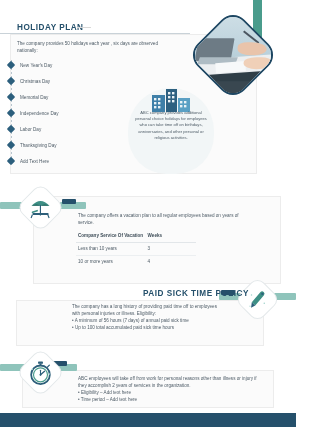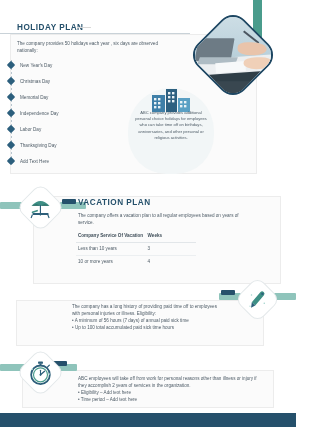--- a/index.html
+++ b/index.html
@@ -221,21 +221,20 @@
     <svg width="26" height="26" viewBox="0 0 32 32">
       <path d="M5 13 Q16 1 27 13 Z" fill="#3e8f85"></path>
       <path d="M5 13 Q11 9 16 13 Q21 9 27 13" fill="#2c6f68"></path>
       <rect x="15.2" y="12" width="1.4" height="13" fill="#2d5f7a"></rect>
       <rect x="6" y="22" width="20" height="2.4" rx="1" fill="#2d5f7a"></rect>
       <path d="M6 24 l-1.6 4 M25 24 l1.6 4" stroke="#2d5f7a" stroke-width="1.4" fill="none"></path>
       <rect x="5" y="19" width="8" height="2" rx="1" fill="#3e8f85" transform="rotate(-18 9 20)"></rect>
     </svg>
   </div>
 
-  <div class="sec-title" style="left:78px; top:198px;">VACATION PLAN</div>
 
   <div class="body-text" style="left:78px; top:212px; width:175px;">The company offers a vacation plan to all regular employees based on years of service.</div>
 
   <div class="tbl" style="left:76px; top:230px; width:120px;">
     <table>
       <thead>
         <tr>
           <th>Company Service Of Vacation</th>
           <th class="col-w">Weeks</th>
         </tr>
@@ -263,20 +262,21 @@
     <svg width="24" height="24" viewBox="0 0 32 32">
       <path d="M20 5 a3.2 3.2 0 0 1 4.6 4.4 L13 23 l-4.6-4.4 Z" fill="#3e8f85"></path>
       <path d="M8.4 18.6 L13 23 l-5.6 3 Z" fill="#2d5f7a"></path>
       <circle cx="22.5" cy="7.5" r="1.6" fill="#2d5f7a"></circle>
       <circle cx="8" cy="9" r="1" fill="#9fd2cb"></circle>
       <circle cx="25" cy="20" r="1" fill="#9fd2cb"></circle>
       <circle cx="6" cy="24" r="0.8" fill="#9fd2cb"></circle>
     </svg>
   </div>
 
+  <div class="sec-title" style="left:143px; top:289px;">PAID SICK TIME POLICY</div>
 
   <div class="body-text" style="left:72px; top:303px; width:150px;">The company has a long history of providing paid time off to employees with personal injuries or illness. Eligibility:</div>
 
   <div class="body-text" style="left:72px; top:317px; width:160px;">
     <span>• </span><span>A minimum of 56 hours (7 days) of annual paid sick time</span>
   </div>
   <div class="body-text" style="left:72px; top:324px; width:160px;">
     <span>• </span><span>Up to 100 total accumulated paid sick time hours</span>
   </div>
 

